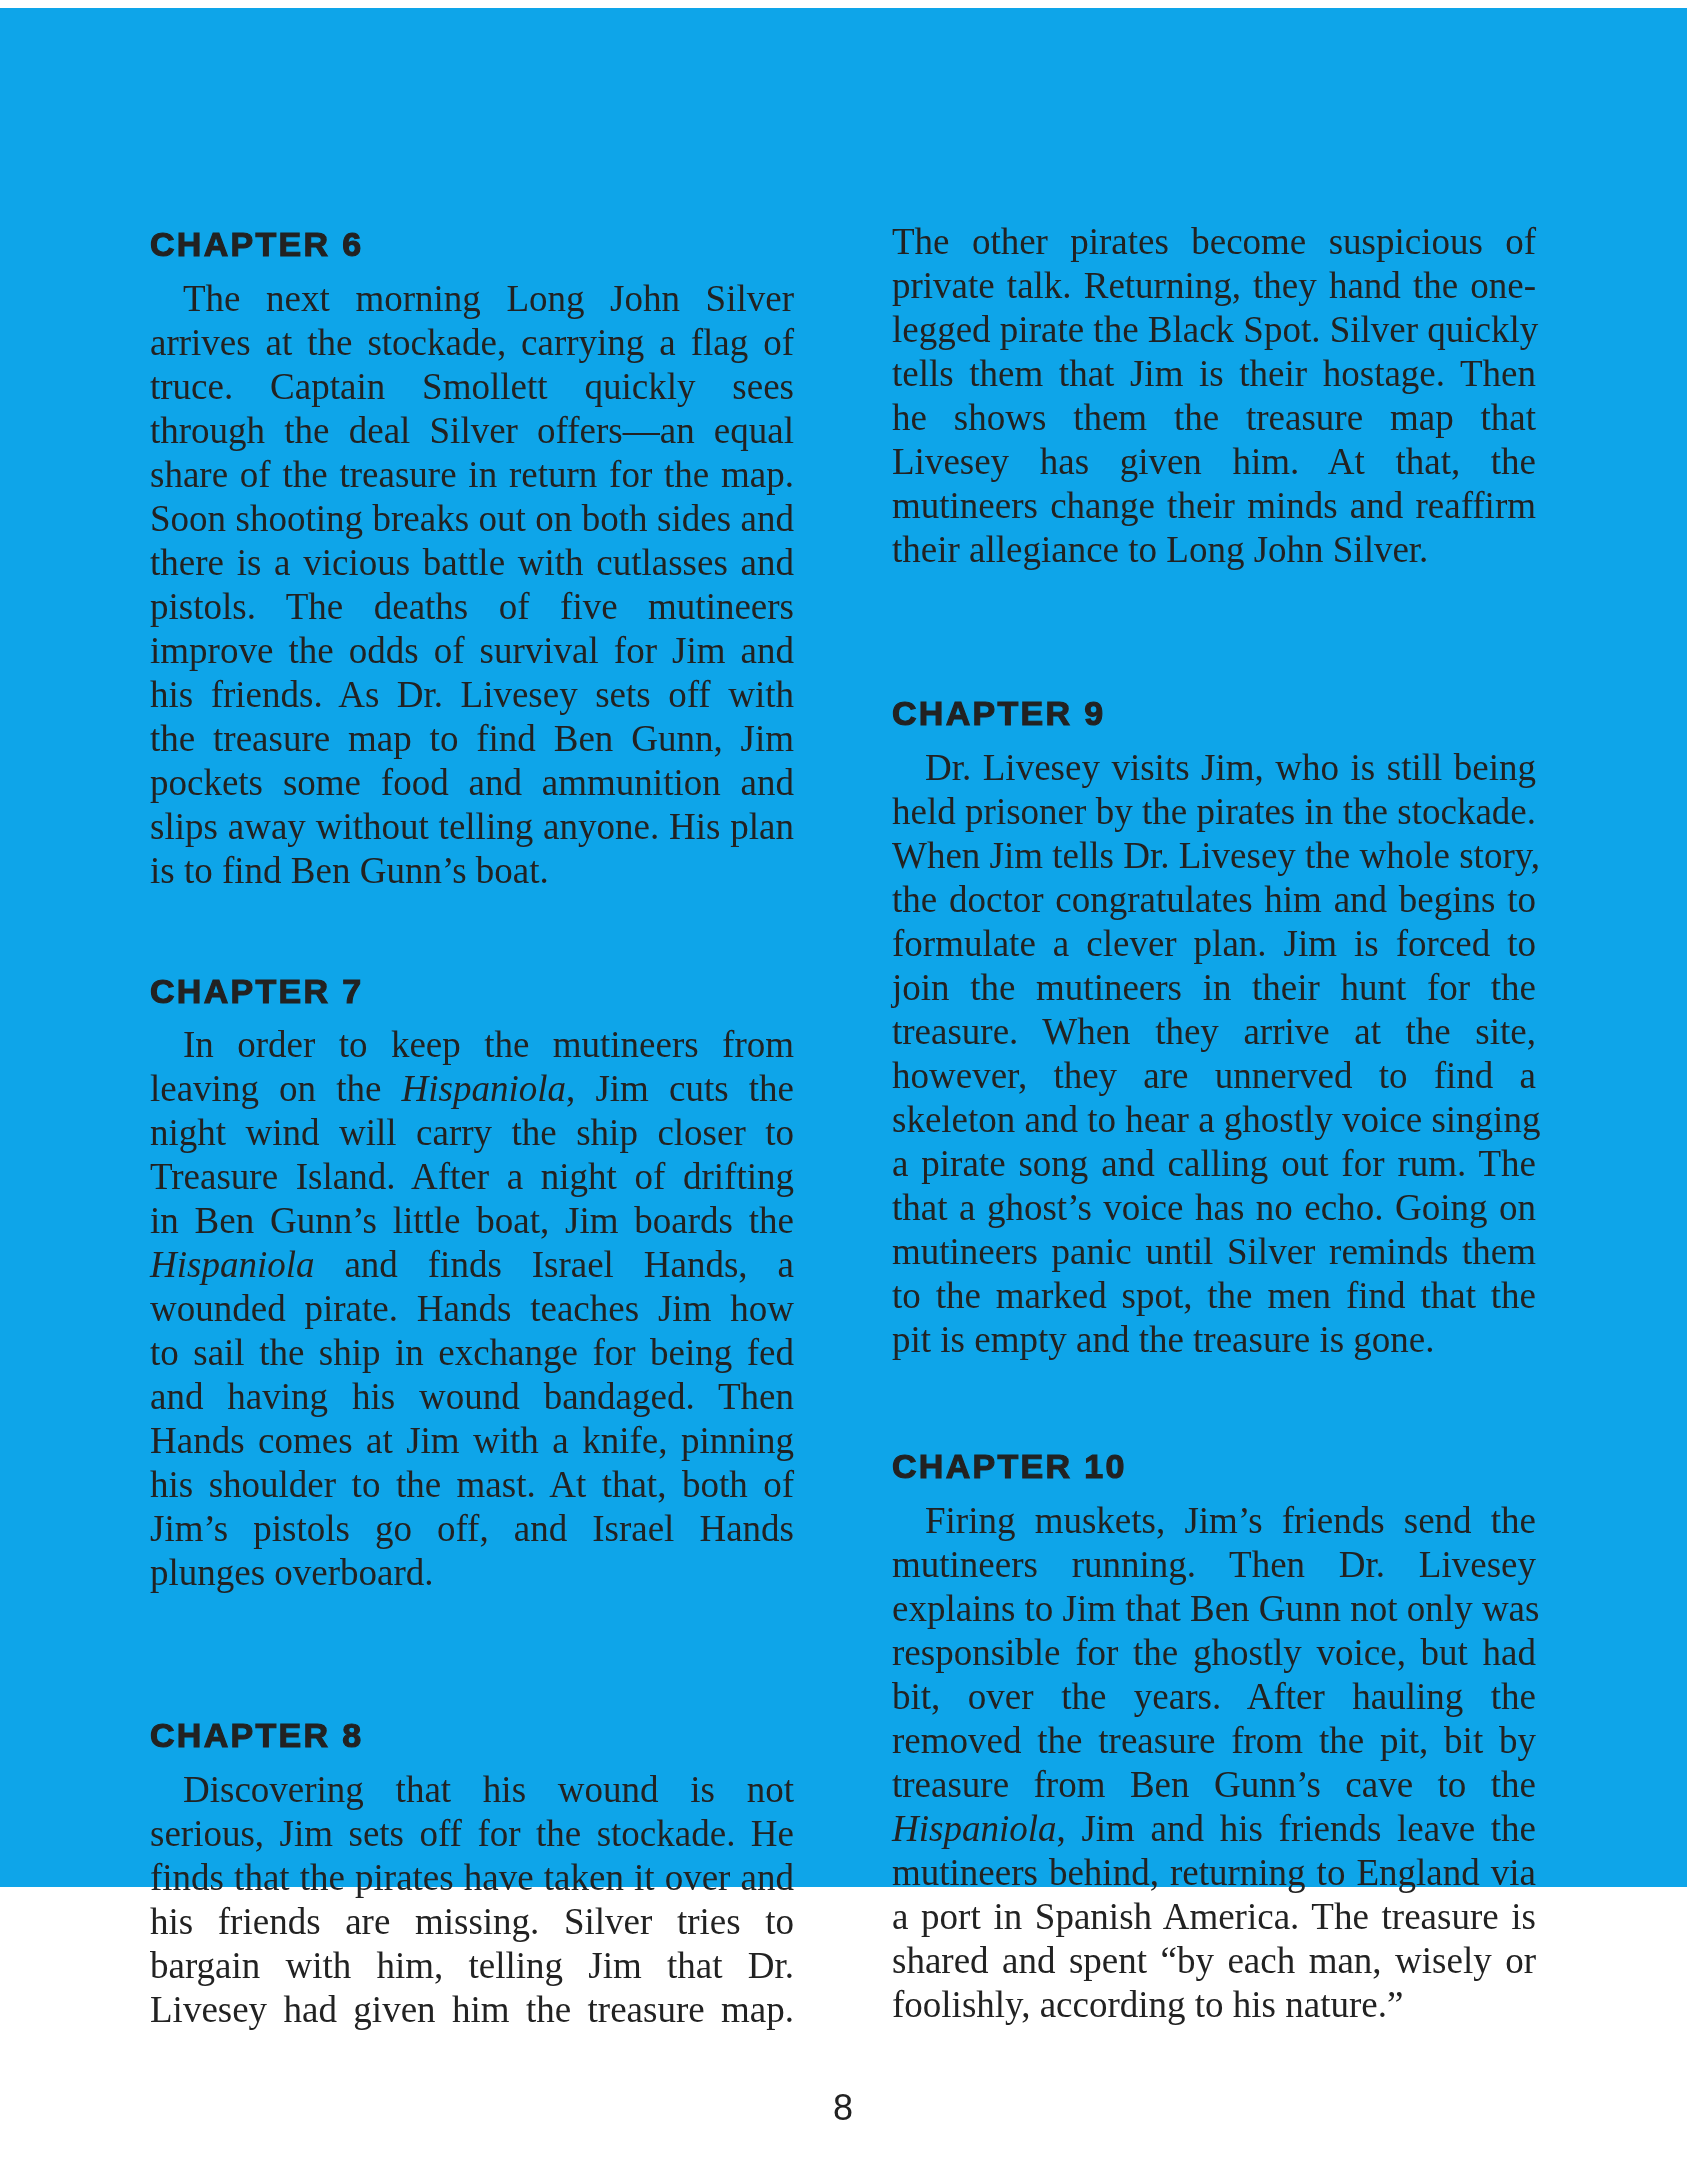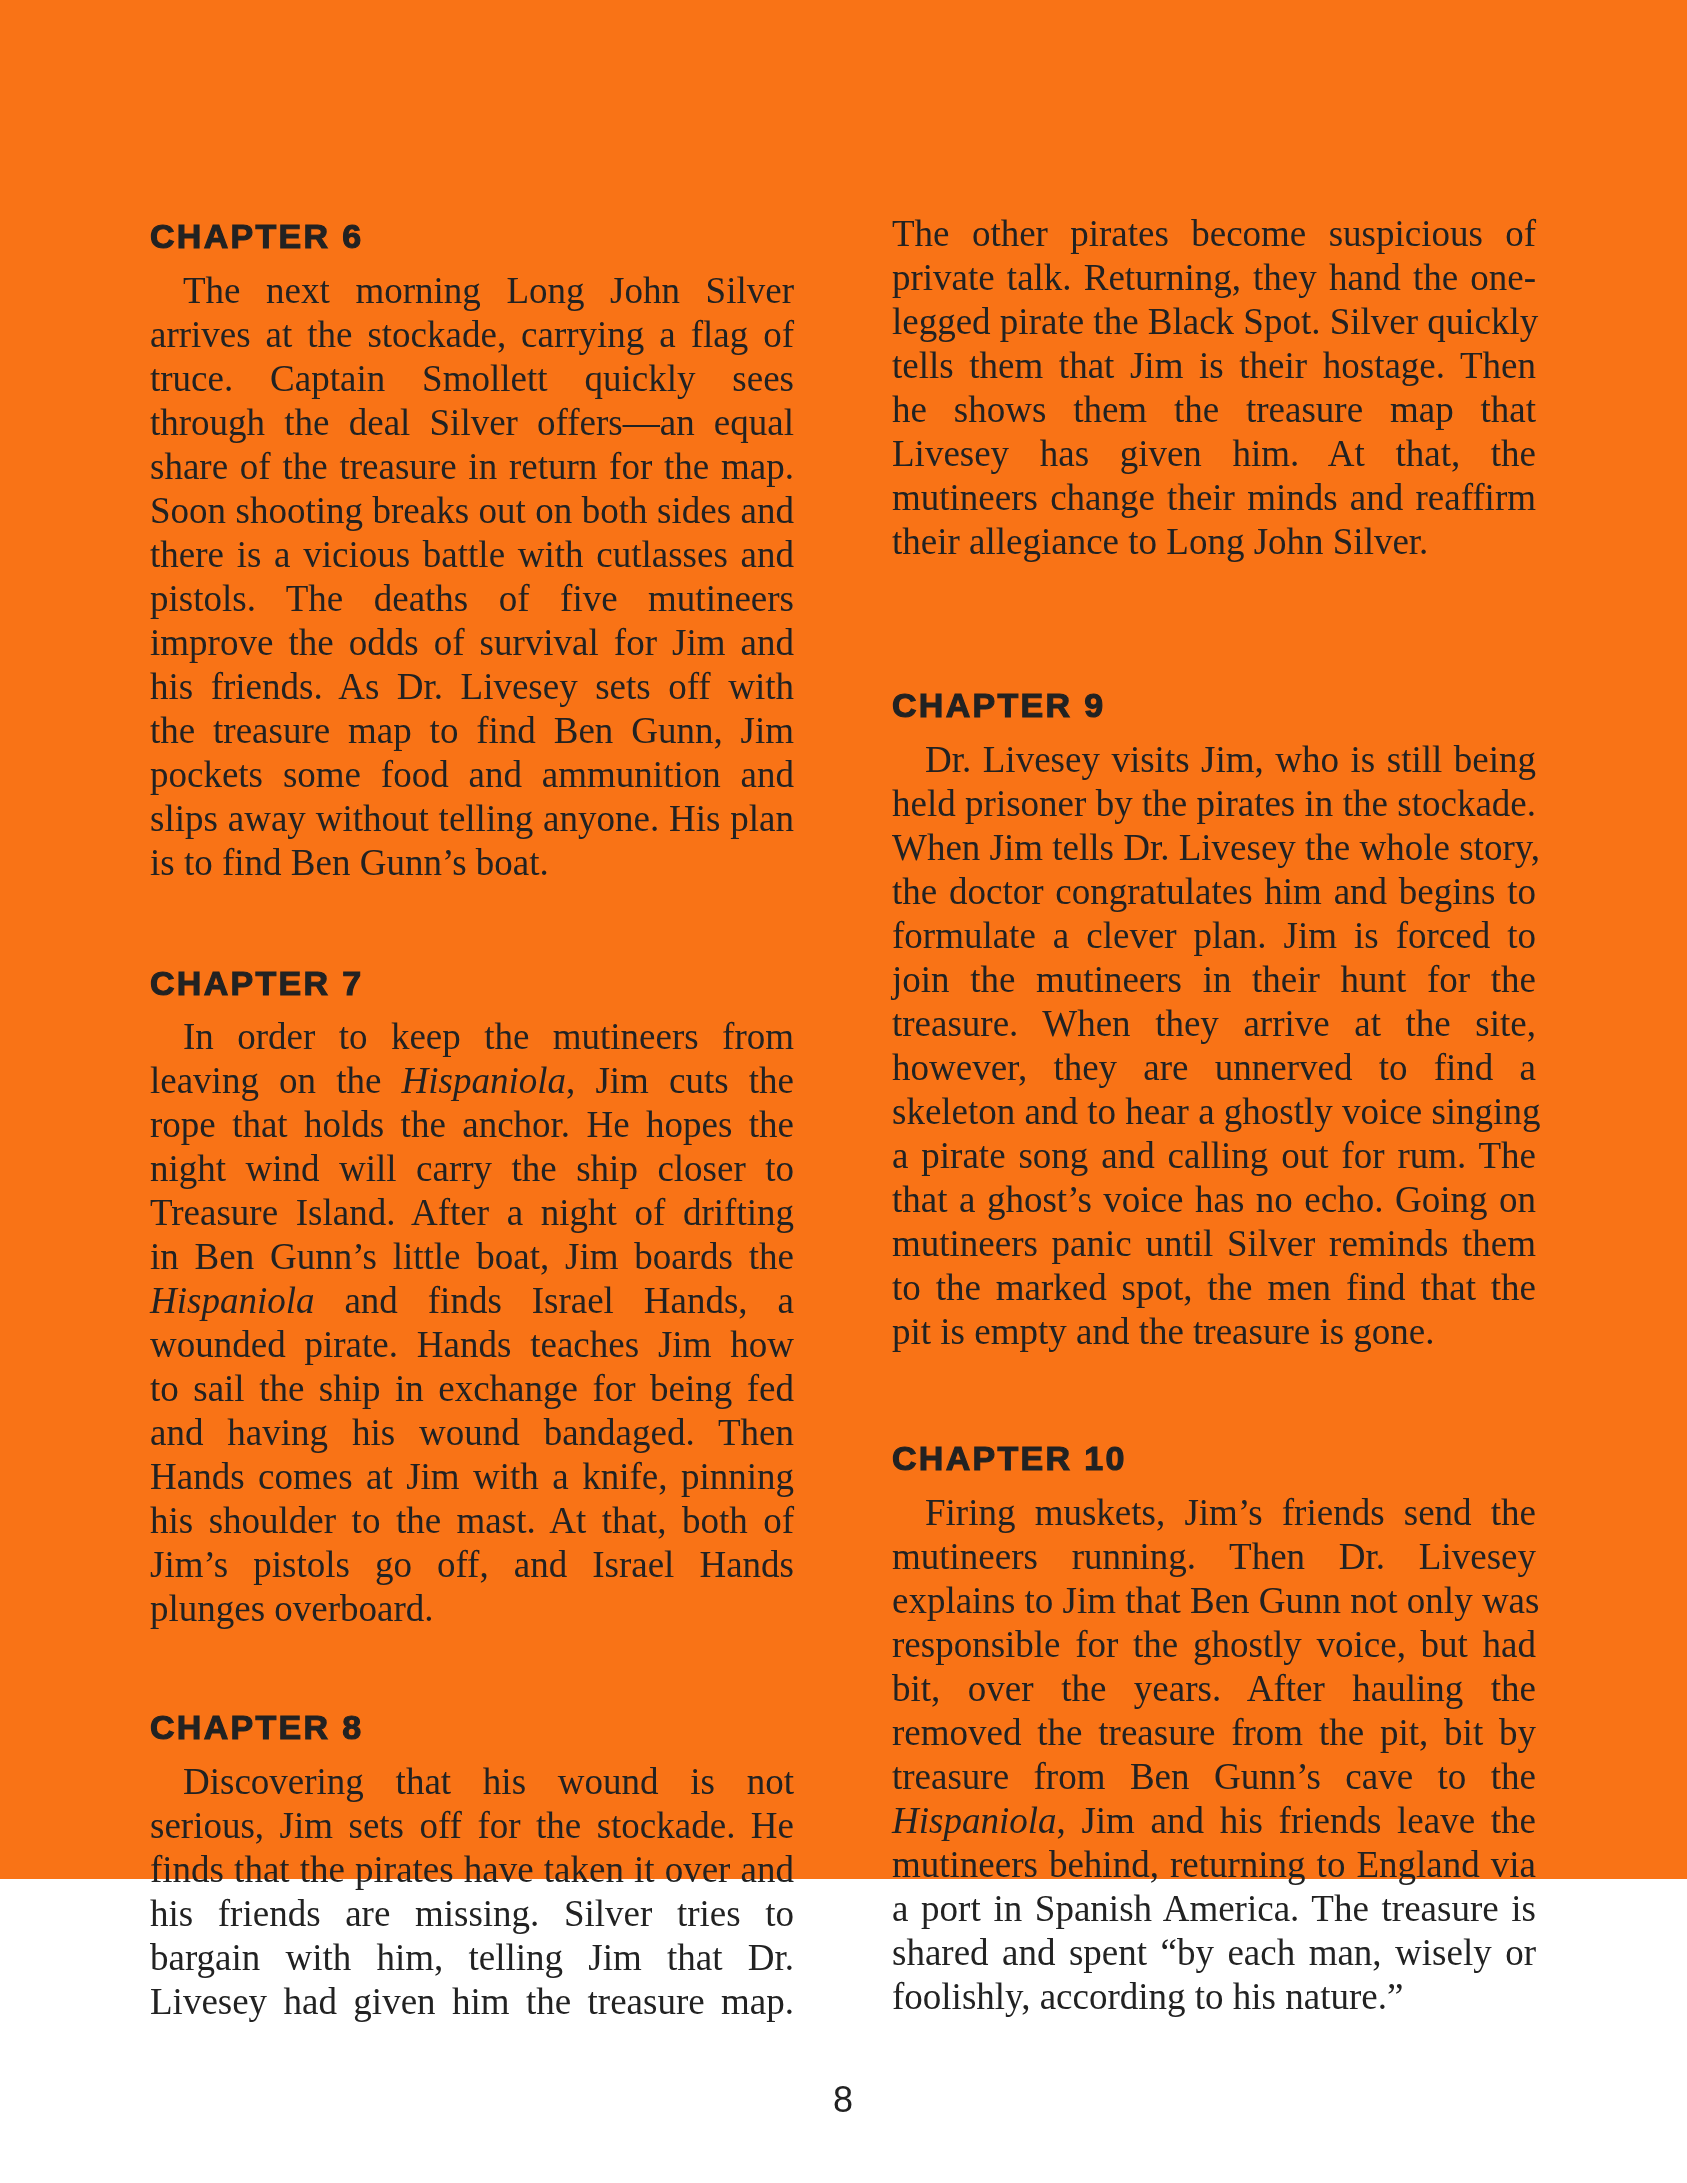--- a/index.html
+++ b/index.html
@@ -1,17 +1,17 @@
 <!DOCTYPE html>
 <html style="font-size:10.6px"><head>
 <meta charset="utf-8">
 <style>
   html, body { margin: 0; padding: 0; background: #ffffff; }
   body { width: 1687px; height: 2183px; position: relative; overflow: hidden; }
-  .page { position: absolute; left: 0; top: 0; width: 1687px; height: 1879px; background: #f97316; }
+  .page { position: absolute; left: 0; top: 8px; width: 1687px; height: 1879px; background: #0ea5e9; }
   .heading {
     position: absolute;
     font-family: "Liberation Sans", sans-serif;
     font-weight: 700;
     font-size: 34px;
     line-height: 34px;
     letter-spacing: 2.3px;
     color: #222222;
     white-space: nowrap;
     -webkit-text-stroke: 1.1px #222222;
@@ -67,21 +67,20 @@
         <span class="line">the treasure map to find Ben Gunn, Jim</span>
         <span class="line">pockets some food and ammunition and</span>
         <span class="line">slips away without telling anyone. His plan</span>
         <span class="line last">is to find Ben Gunn’s boat.</span>
       </div>
 
     <div class="heading" style="top:966px">CHAPTER 7</div>
     <div class="body" style="top:1015px">
         <span class="line indent">In order to keep the mutineers from</span>
         <span class="line">leaving on the <i>Hispaniola</i>, Jim cuts the</span>
-        <span class="line">rope that holds the anchor. He hopes the</span>
         <span class="line">night wind will carry the ship closer to</span>
         <span class="line">Treasure Island. After a night of drifting</span>
         <span class="line">in Ben Gunn’s little boat, Jim boards the</span>
         <span class="line"><i>Hispaniola</i> and finds Israel Hands, a</span>
         <span class="line">wounded pirate. Hands teaches Jim how</span>
         <span class="line">to sail the ship in exchange for being fed</span>
         <span class="line">and having his wound bandaged. Then</span>
         <span class="line">Hands comes at Jim with a knife, pinning</span>
         <span class="line">his shoulder to the mast. At that, both of</span>
         <span class="line">Jim’s pistols go off, and Israel Hands</span>

